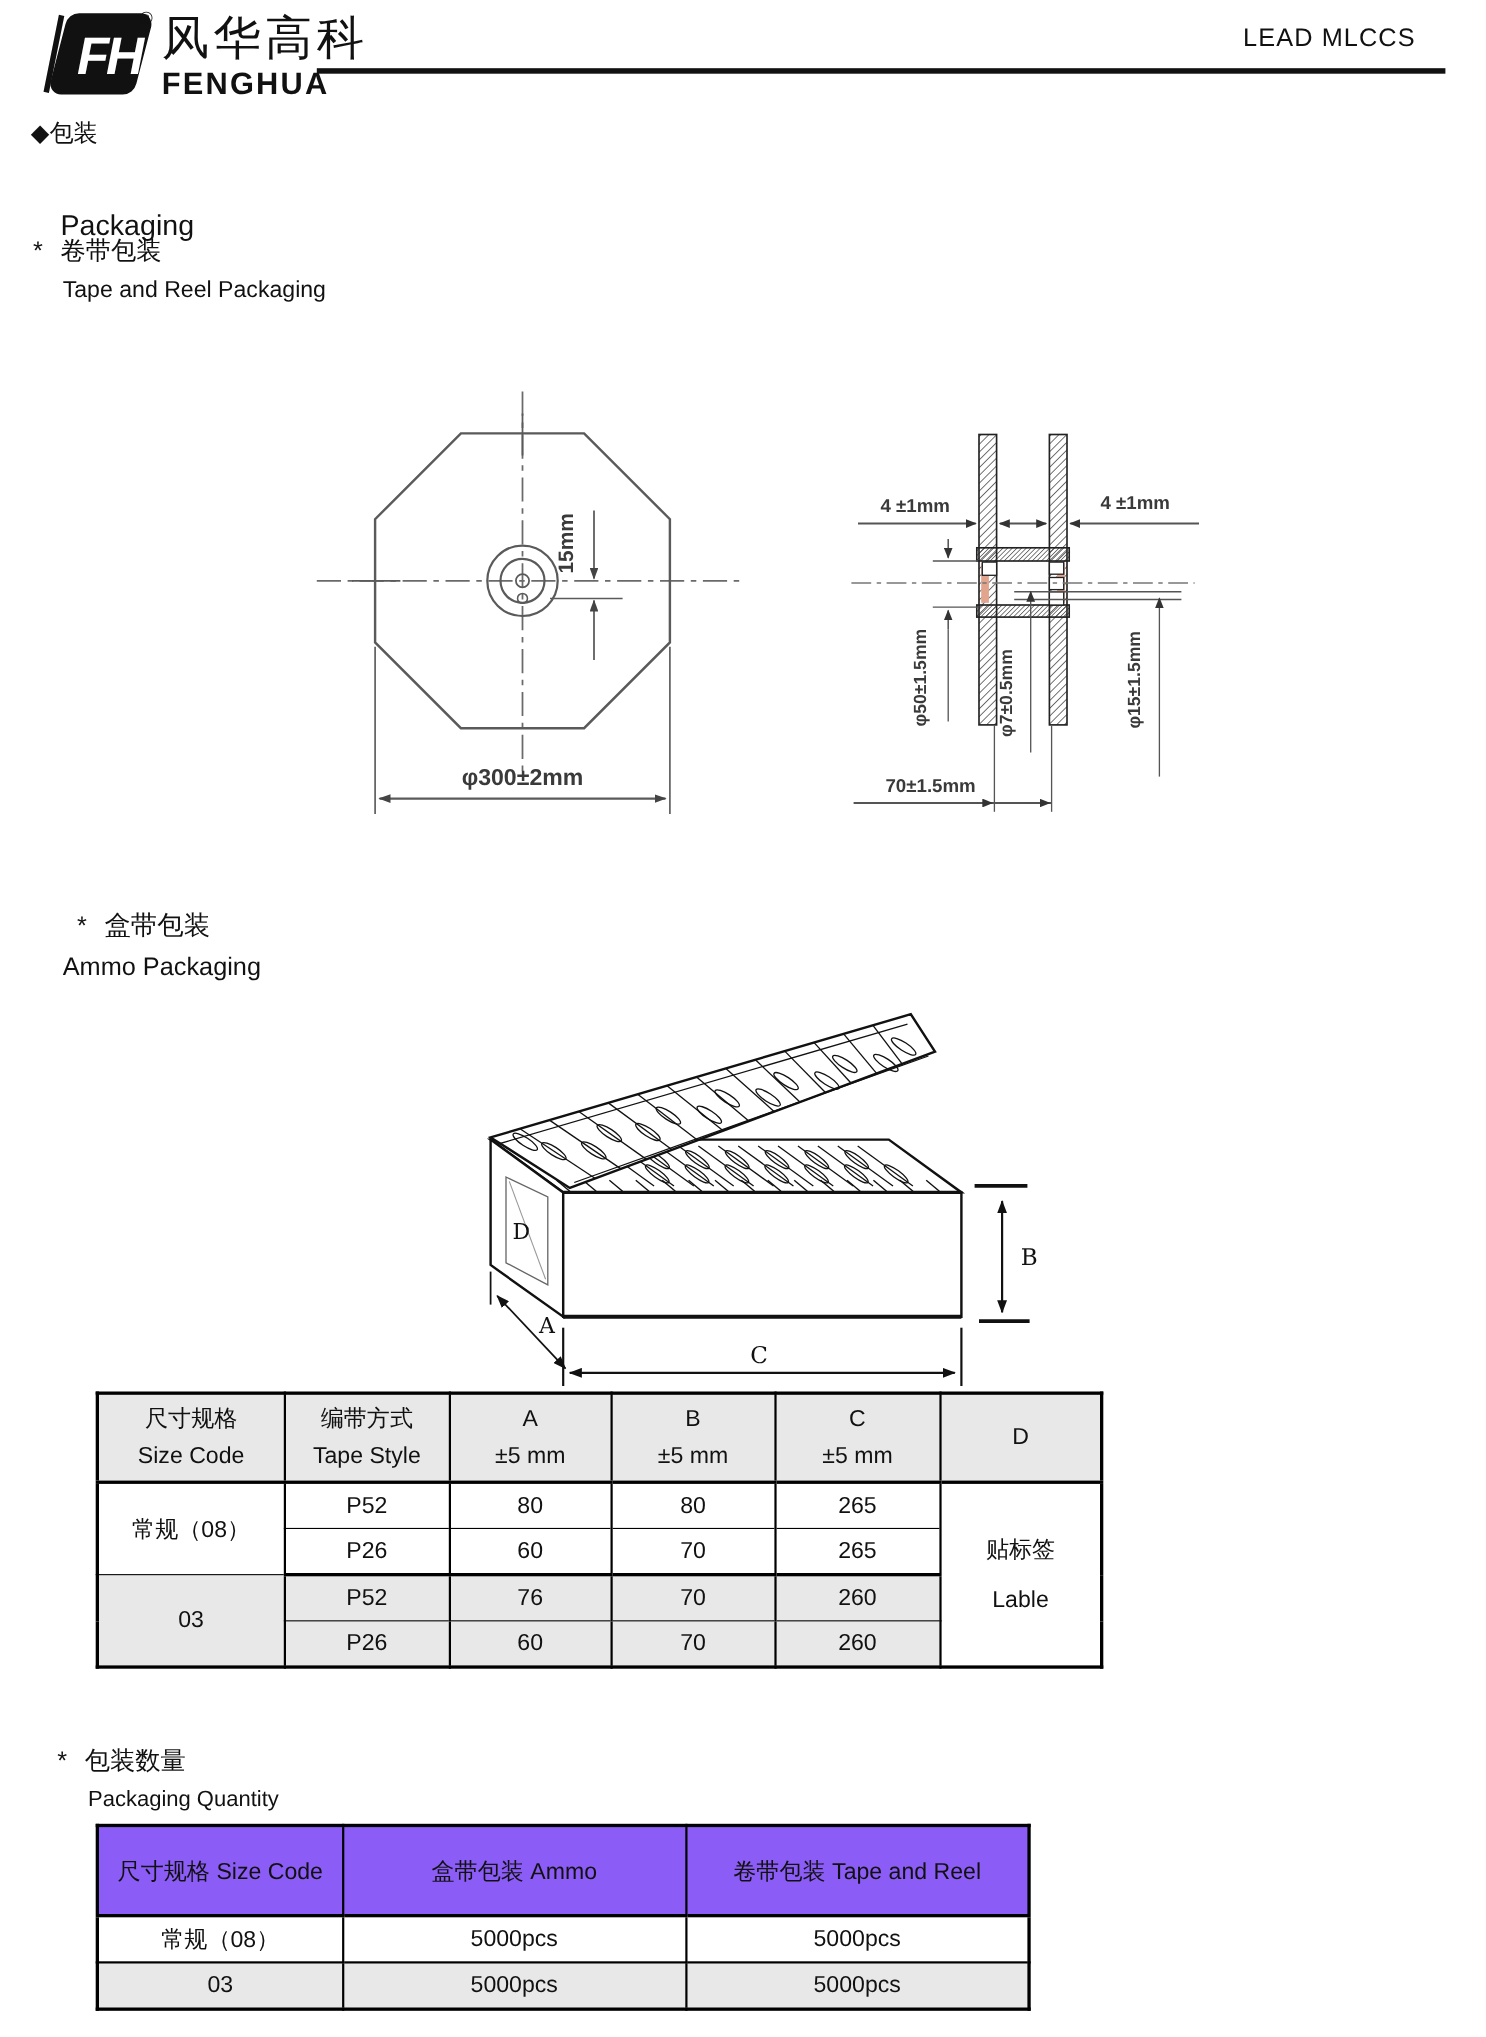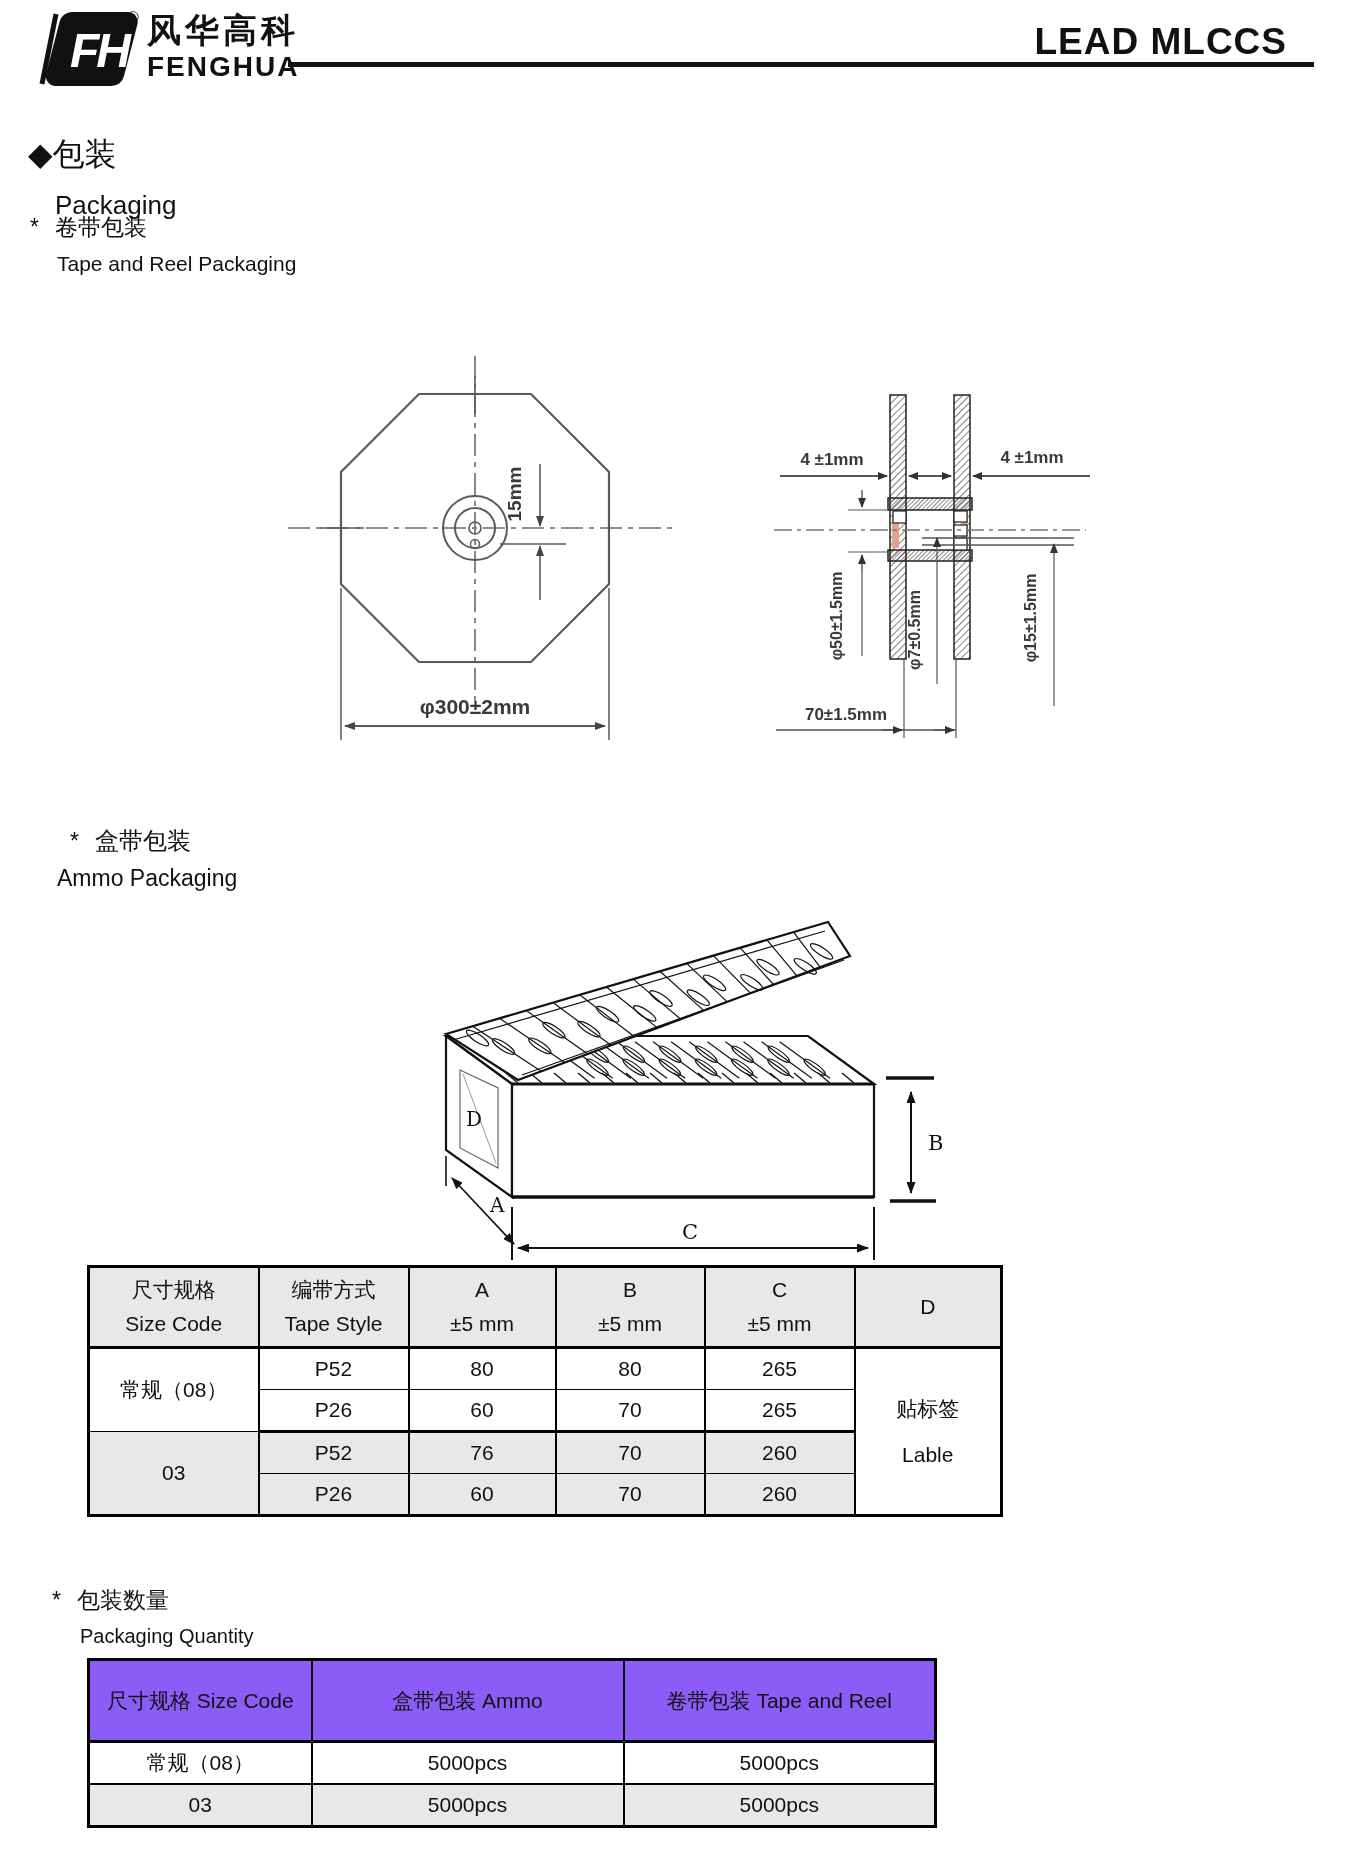--- a/index.html
+++ b/index.html
@@ -6,27 +6,27 @@
   .page {
     position:relative; width:1351px; height:1852px; background:#ffffff;
     font-family:"Liberation Sans","DejaVu Sans",sans-serif; color:#111;
     overflow:hidden;
   }
   .abs { position:absolute; }
 
   
   .reg-mark { left:127px; top:9px; font-size:16px; color:#111; }
   .brand-block { left:147px; top:13px; line-height:1.05; }
-  .brand-cn { font-size:34px; font-weight:bold; letter-spacing:4px; }
+  .brand-cn { font-size:43px; font-weight:normal; letter-spacing:4px; }
   .brand-en { font-size:28px; font-weight:bold; letter-spacing:2px; margin-top:3px; }
-  .doc-title { right:64px; top:21px; font-size:37px; font-weight:bold; letter-spacing:1px; }
+  .doc-title { right:64px; top:21px; font-size:23px; font-weight:normal; letter-spacing:1px; }
   .header-rule { left:288px; top:62px; width:1026px; height:5px; background:#111; }
 
   
-  .sec-pack { left:28px; top:133px; font-size:32px; }
+  .sec-pack { left:28px; top:106px; font-size:22px; }
   .sec-pack-en { left:55px; top:167px; font-size:26px;margin-top:23px; }
   .sec-line { font-size:23px; }
   .star { display:inline-block; margin-right:16px; font-size:23px; }
   .sec-tr { left:30px; top:212px; }
   .sec-tr-en { left:57px; top:252px; font-size:21px; }
   .sec-ammo { left:30px; top:825px; font-size:24px;margin-left:40px; }
   .sec-ammo-en { left:57px; top:865px; font-size:23px; }
   .sec-qty { left:52px; top:1585px; }
   .sec-qty-en { left:80px; top:1625px; font-size:20px; }
 

